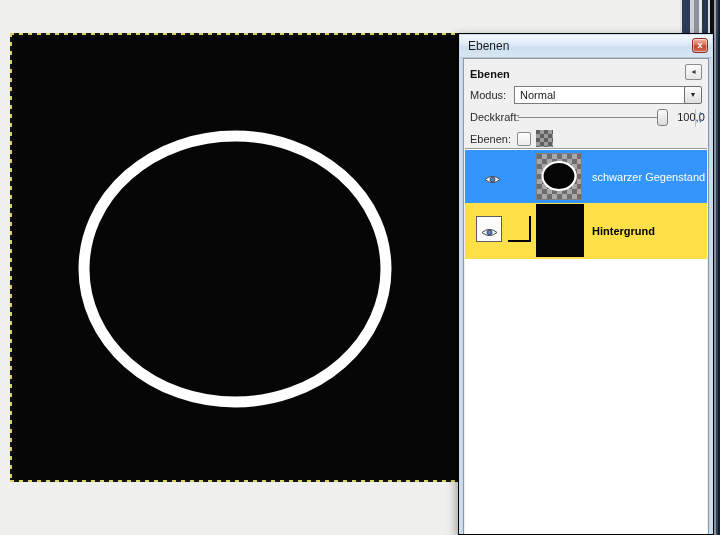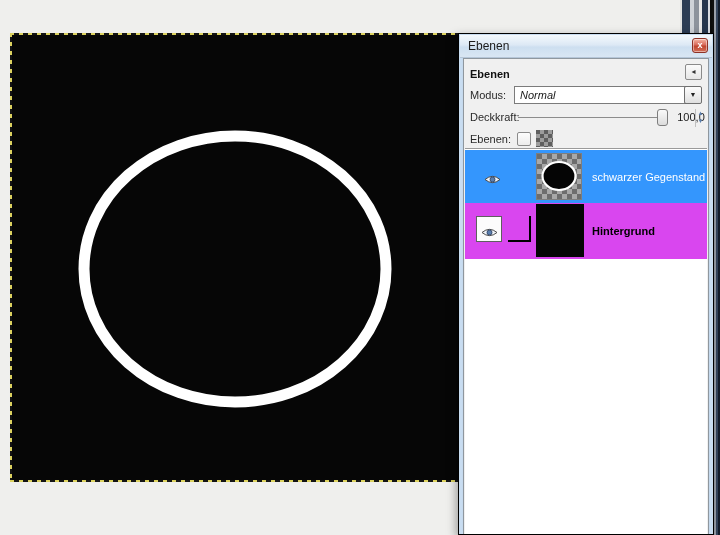--- a/index.html
+++ b/index.html
@@ -39,21 +39,21 @@
 
   
   #panel-header { left:6px; top:9px; font-weight:bold; color:#111; }
   #tab-menu-btn { position:absolute; right:6px; top:5px; width:17px; height:16px;
     background:linear-gradient(#fbfbfb,#e6e6e6); border:1px solid #8a8a8a; border-radius:2px;
     font-size:8px; color:#333; text-align:center; line-height:14px; }
 
   
   #mode-field { position:absolute; left:50px; top:27px; width:180px; height:18px;
     background:#fff; border:1px solid #7b7b7b; font-size:11px; color:#1a1a1a;
-    line-height:16px; padding-left:5px;font-style:italic; }
+    line-height:16px; padding-left:5px; }
   #mode-dropdown-btn { position:absolute; right:6px; top:27px; width:18px; height:18px;
     background:linear-gradient(#fdfdfd,#dfdfdf); border:1px solid #6f6f6f; border-radius:2px;
     font-size:8px; color:#222; text-align:center; line-height:16px; }
 
   
   #opacity-track { position:absolute; left:54px; top:58px; width:140px; height:1px; background:#8c8c8c; }
   #opacity-thumb { position:absolute; left:193px; top:50px; width:11px; height:17px;
     background:linear-gradient(#fafafa,#dcdcdc); border:1px solid #7e7e7e; border-radius:3px; }
   #opacity-value { position:absolute; left:210px; top:52px; width:34px; font-size:11px; color:#1a1a1a; text-align:center; }
   #opacity-spinner { position:absolute; right:3px; top:50px; width:10px; height:18px;
@@ -63,21 +63,21 @@
   #lock-checkbox { position:absolute; left:53px; top:73px; width:14px; height:14px;
     background:linear-gradient(#fdfdfd,#ececec); border:1px solid #8b8b8b; border-radius:2px; }
   #lock-alpha-btn { position:absolute; left:72px; top:71px; width:17px; height:17px;
     background:repeating-conic-gradient(#9c9c9c 0 25%, #5e5e5e 0 50%); background-size:8px 8px; }
 
   
   #layer-list { position:absolute; left:1px; right:1px; top:89px; bottom:0;
     background:#fff; border-top:1px solid #9a9a9a; }
   .layer-row { position:absolute; left:0; right:0; }
   #layer-row-0 { top:1px; height:53px; background:#3496fd; color:#fff;padding-left:21px; }
-  #layer-row-1 { top:54px; height:56px; background:#d946ef; color:#000; }
+  #layer-row-1 { top:54px; height:56px; background:#fde047; color:#000; }
   .layer-name { position:absolute; left:127px; top:50%; transform:translateY(-50%); font-size:11px; white-space:nowrap; }
   #layer-row-1 .layer-name { font-weight:bold; }
 
   .eye-wrap { position:absolute; width:17px; height:11px; }
   #eye-0 { left:19px; top:21px; }
   #eye-box-1 { position:absolute; left:11px; top:13px; width:26px; height:26px;
     background:#fcfcfc; border:1px solid #5f5f5f; }
   #eye-1 { left:4px; top:7px; }
   #link-box-1 { position:absolute; left:43px; top:13px; width:23px; height:26px;
     border-right:2px solid #000; border-bottom:2px solid #000; }

